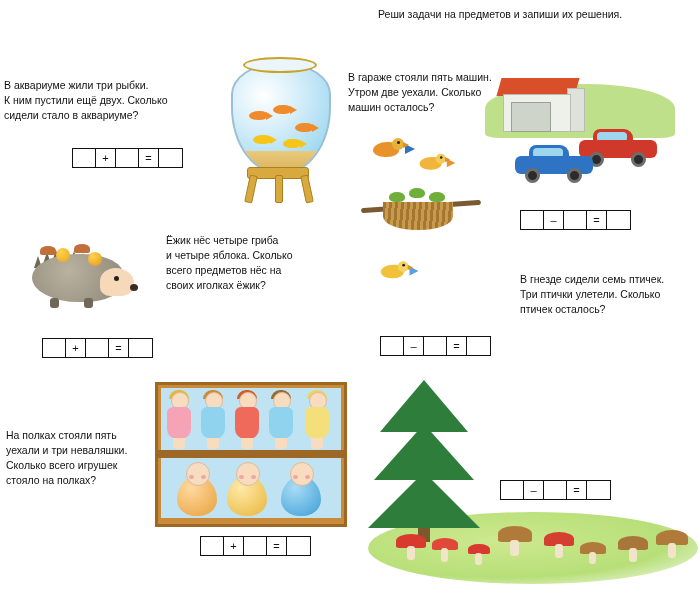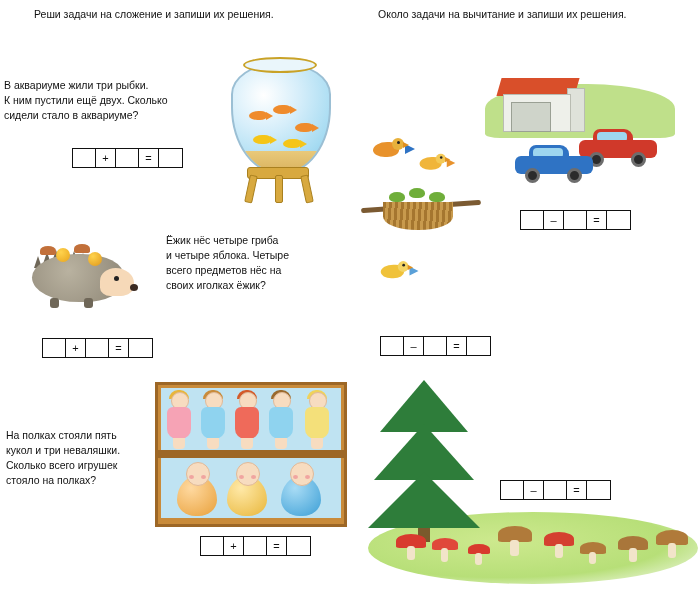--- a/index.html
+++ b/index.html
@@ -242,22 +242,21 @@
   }
   .mush-stem {
     position:absolute; background:#f2e4c9; border-radius:3px;
   }
 </style>
 </head>
 <body>
 
 <div class="page">
 
-  <div class="col-title" id="title-left">Реши задачи на сложение и запиши их решения.</div>
-  <div class="col-title" id="title-right">Около задачи на вычитание и запиши их решения.</div>
+  <div class="col-title" id="title-right">Реши задачи на предметов и запиши их решения.</div>
 
   <div class="prob-text" style="left:4px; top:78px; width:200px;">В аквариуме жили три рыбки.
 К ним пустили ещё двух. Сколько
 сидели стало в аквариуме?</div>
 
   <div class="eq" style="left:72px; top:148px;">
     <div class="cell"></div>
     <div class="cell op">+</div>
     <div class="cell"></div>
     <div class="cell op">=</div>
@@ -274,21 +273,21 @@
       <div class="fish" style="left:62px; top:58px;"></div>
     </div>
     <div class="aq-rim"></div>
     <div class="aq-stand"></div>
     <div class="leg l1"></div>
     <div class="leg l2"></div>
     <div class="leg l3"></div>
   </div>
 
   <div class="prob-text" style="left:166px; top:233px; width:170px;">Ёжик нёс четыре гриба
-и четыре яблока. Четыре
+и четыре яблока. Сколько
 всего предметов нёс на
 своих иголках ёжик?</div>
 
   <div class="eq" style="left:42px; top:338px;">
     <div class="cell"></div>
     <div class="cell op">+</div>
     <div class="cell"></div>
     <div class="cell op">=</div>
     <div class="cell"></div>
   </div>
@@ -310,21 +309,21 @@
     <div class="hog-apple" style="left:34px; top:16px; background:radial-gradient(circle at 35% 30%,#ffd34d,#e8a41c);"></div>
     <div class="hog-apple" style="left:66px; top:20px; background:radial-gradient(circle at 35% 30%,#ffd34d,#e0971a);"></div>
     <div class="hog-face"></div>
     <div class="hog-eye"></div>
     <div class="hog-nose"></div>
     <div class="hog-leg" style="left:28px;"></div>
     <div class="hog-leg" style="left:62px;"></div>
   </div>
 
   <div class="prob-text" style="left:6px; top:428px; width:150px;">На полках стояли пять
-кукол и три неваляшки.
+уехали и три неваляшки.
 Сколько всего игрушек
 стояло на полках?</div>
 
   <div class="eq" style="left:200px; top:536px;">
     <div class="cell"></div>
     <div class="cell op">+</div>
     <div class="cell"></div>
     <div class="cell op">=</div>
     <div class="cell"></div>
   </div>
@@ -379,20 +378,23 @@
       </div>
       <div class="nev" style="left:120px; top:4px;">
         <div class="nev-body" style="background:radial-gradient(circle at 35% 30%,#a9dcf5,#3c9fd6);"></div>
         <div class="nev-head"></div>
         <div class="nev-cheek" style="left:12px;"></div>
         <div class="nev-cheek" style="left:24px;"></div>
       </div>
     </div>
   </div>
 
+  <div class="prob-text" style="left:348px; top:70px; width:200px;">В гараже стояли пять машин.
+Утром две уехали. Сколько
+машин осталось?</div>
 
   <div class="eq" style="left:520px; top:210px;">
     <div class="cell"></div>
     <div class="cell op">–</div>
     <div class="cell"></div>
     <div class="cell op">=</div>
     <div class="cell"></div>
   </div>
 
   <div class="art garage">
@@ -411,20 +413,23 @@
     </div>
     <div class="car" style="left:30px; top:86px;">
       <div class="car-cab" style="background:#2f73c4;"></div>
       <div class="car-win"></div>
       <div class="car-body" style="background:#2f73c4;"></div>
       <div class="wheel" style="left:10px;"></div>
       <div class="wheel" style="left:52px;"></div>
     </div>
   </div>
 
+  <div class="prob-text" style="left:520px; top:272px; width:180px;">В гнезде сидели семь птичек.
+Три птички улетели. Сколько
+птичек осталось?</div>
 
   <div class="eq" style="left:380px; top:336px;">
     <div class="cell"></div>
     <div class="cell op">–</div>
     <div class="cell"></div>
     <div class="cell op">=</div>
     <div class="cell"></div>
   </div>
 
   <div class="art birds">

